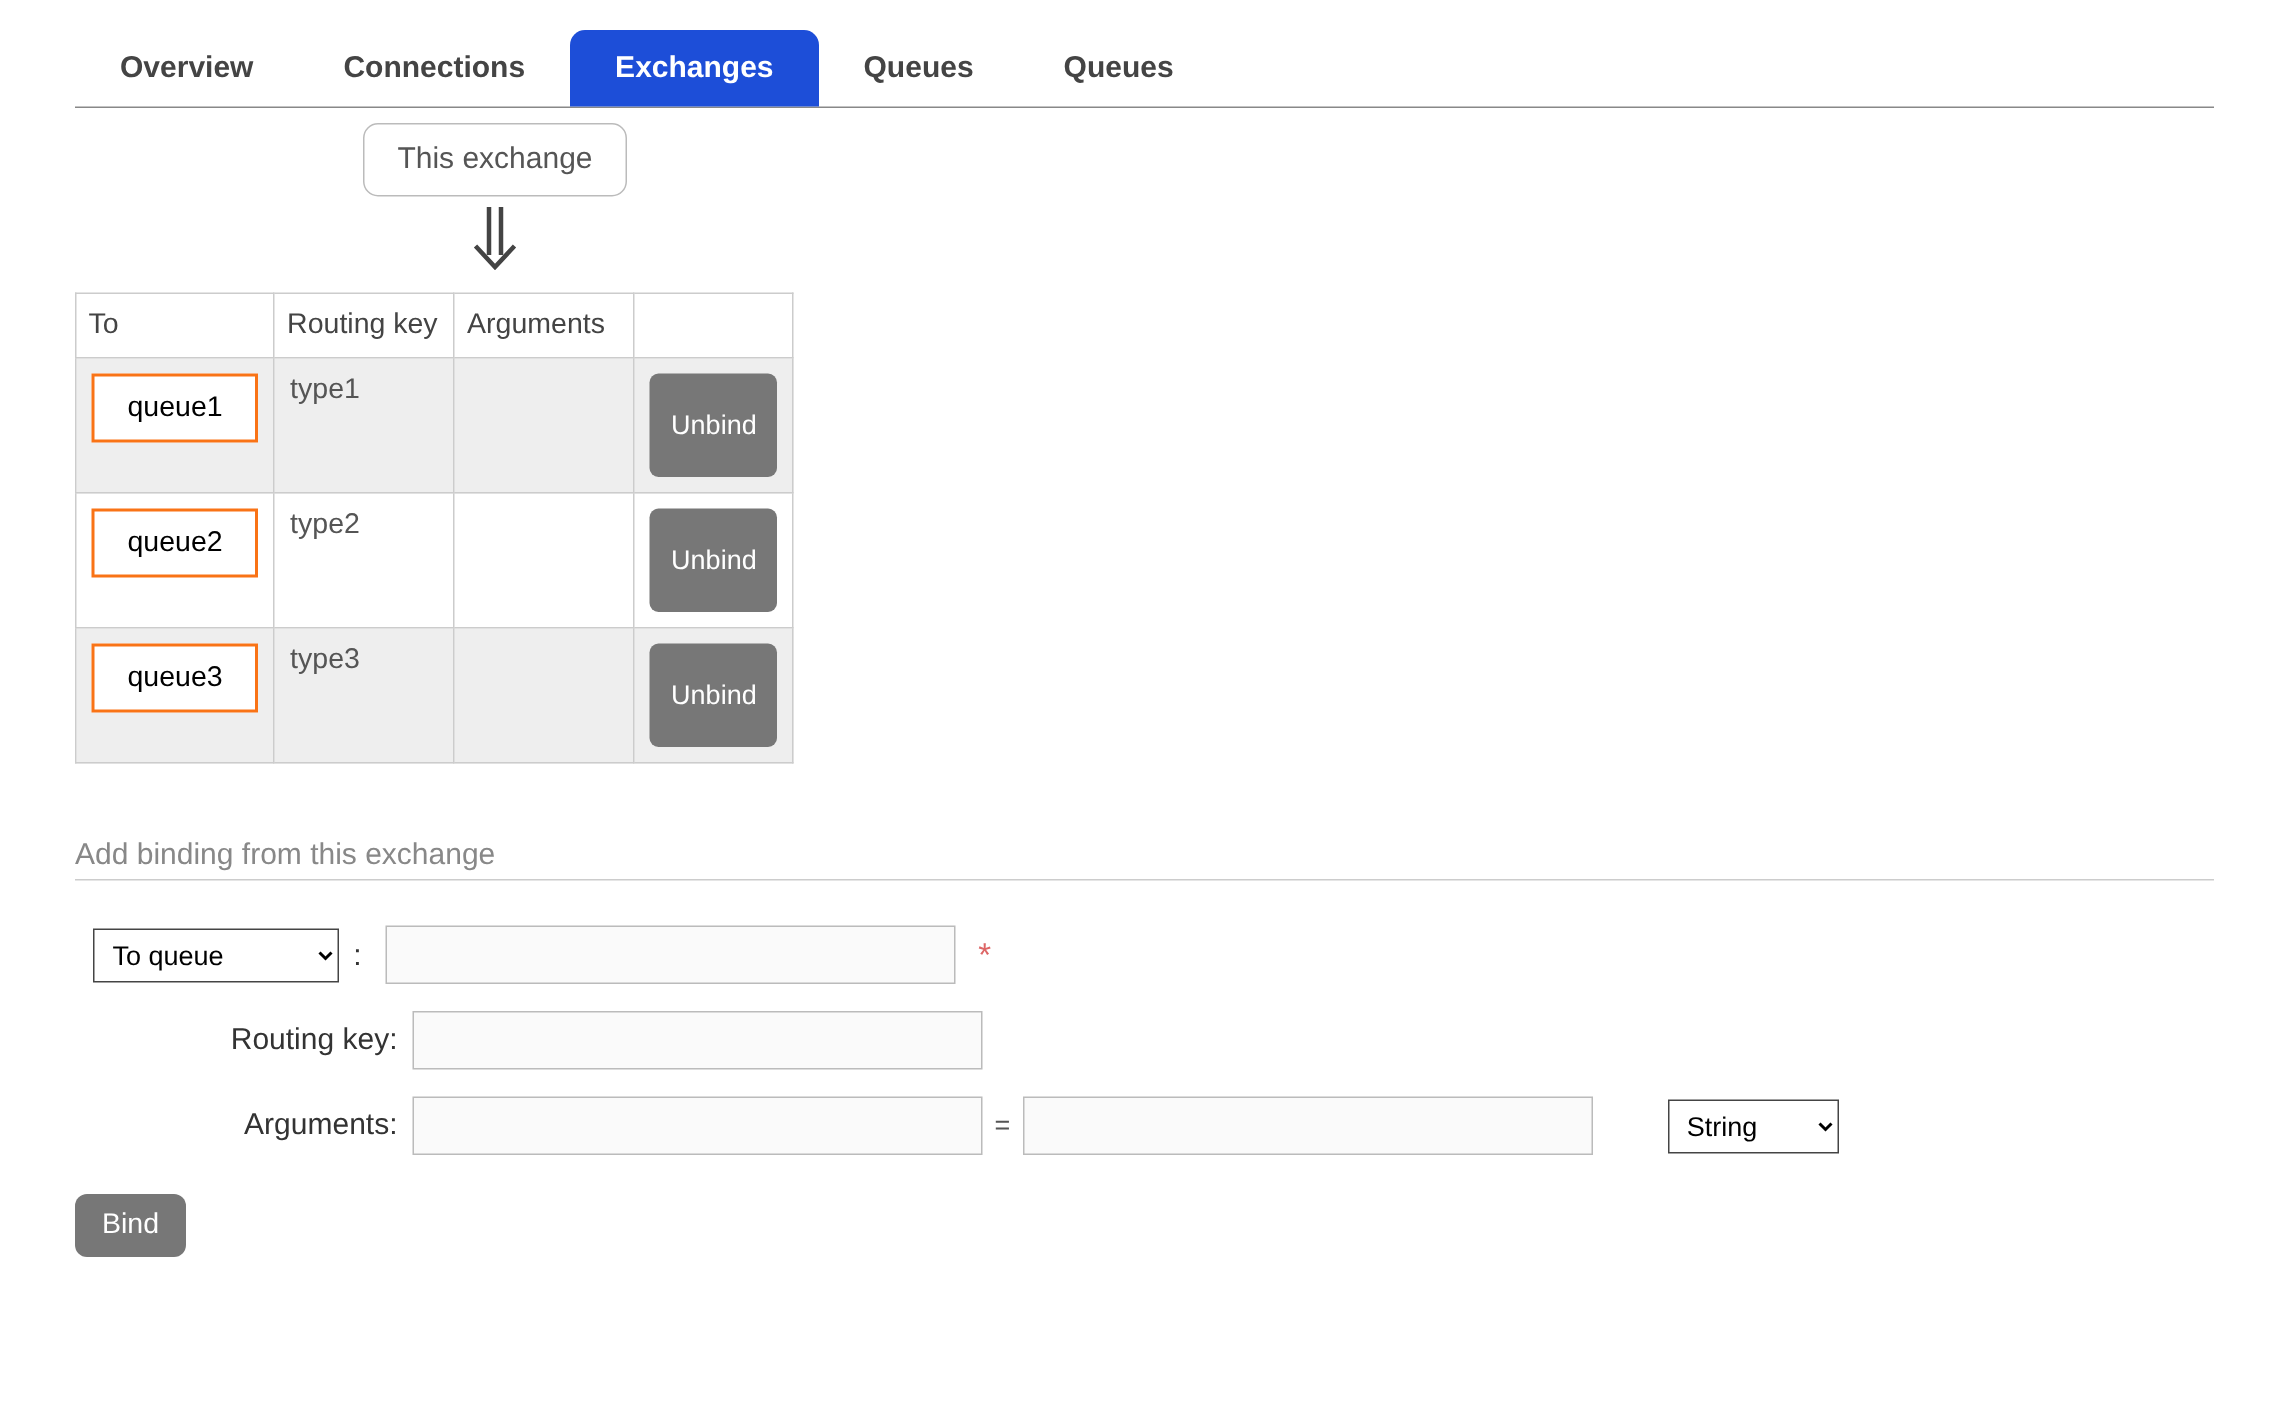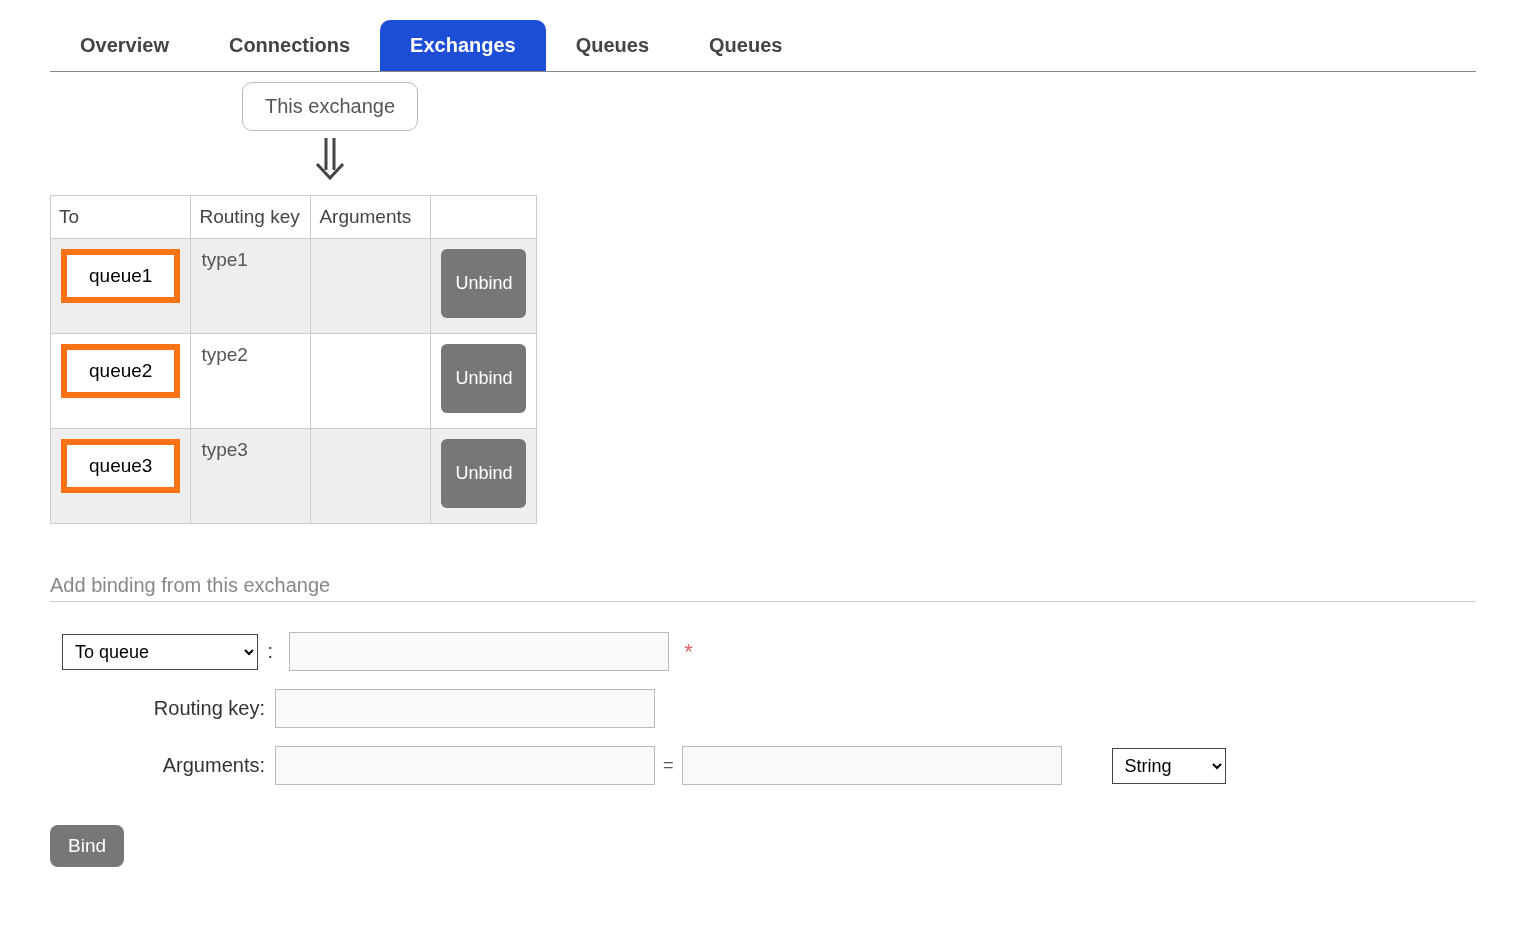--- a/index.html
+++ b/index.html
@@ -77,21 +77,21 @@
     .bindings-table tr.zebra td {
       background: #eee;
     }
     .bindings-table td.action-cell {
       min-width: 100px;
       text-align: center;
       padding: 10px;
     }
     .queue-link {
       display: inline-block;
-      border: 6px solid #f97316;
+      border: 2px solid #f97316;
       padding: 10px 22px;
       background: #fff;
       font-size: 19px;
       color: #000;
       cursor: pointer;
     }
     .unbind-btn {
       background: #777;
       color: #fff;
       border: none;
@@ -122,21 +122,21 @@
       text-align: right;
       padding-right: 10px;
       font-size: 20px;
       color: #333;
     }
     .dest-select {
       border: 1px solid #444;
       padding: 6px 8px;
       font-size: 18px;
       background: #fff;
-      width: 196px;
+      width: 164px;
     }
     .colon {
       margin: 0 6px 0 4px;
       font-size: 20px;
     }
     .text-input {
       border: 1px solid #bbb;
       padding: 8px;
       font-size: 18px;
       width: 380px;
@@ -161,21 +161,21 @@
       width: 114px;
     }
     .bind-btn {
       background: #777;
       color: #fff;
       border: none;
       border-radius: 8px;
       padding: 10px 18px;
       font-size: 19px;
       cursor: pointer;
-      margin-top: 22px;
+      margin-top: 8px;
     }
   </style>
 </head>
 <body>
 
 <div class="tabs">
   <div class="tab">Overview</div>
   <div class="tab">Connections</div>
   <div class="tab active">Exchanges</div>
   <div class="tab">Queues</div>

